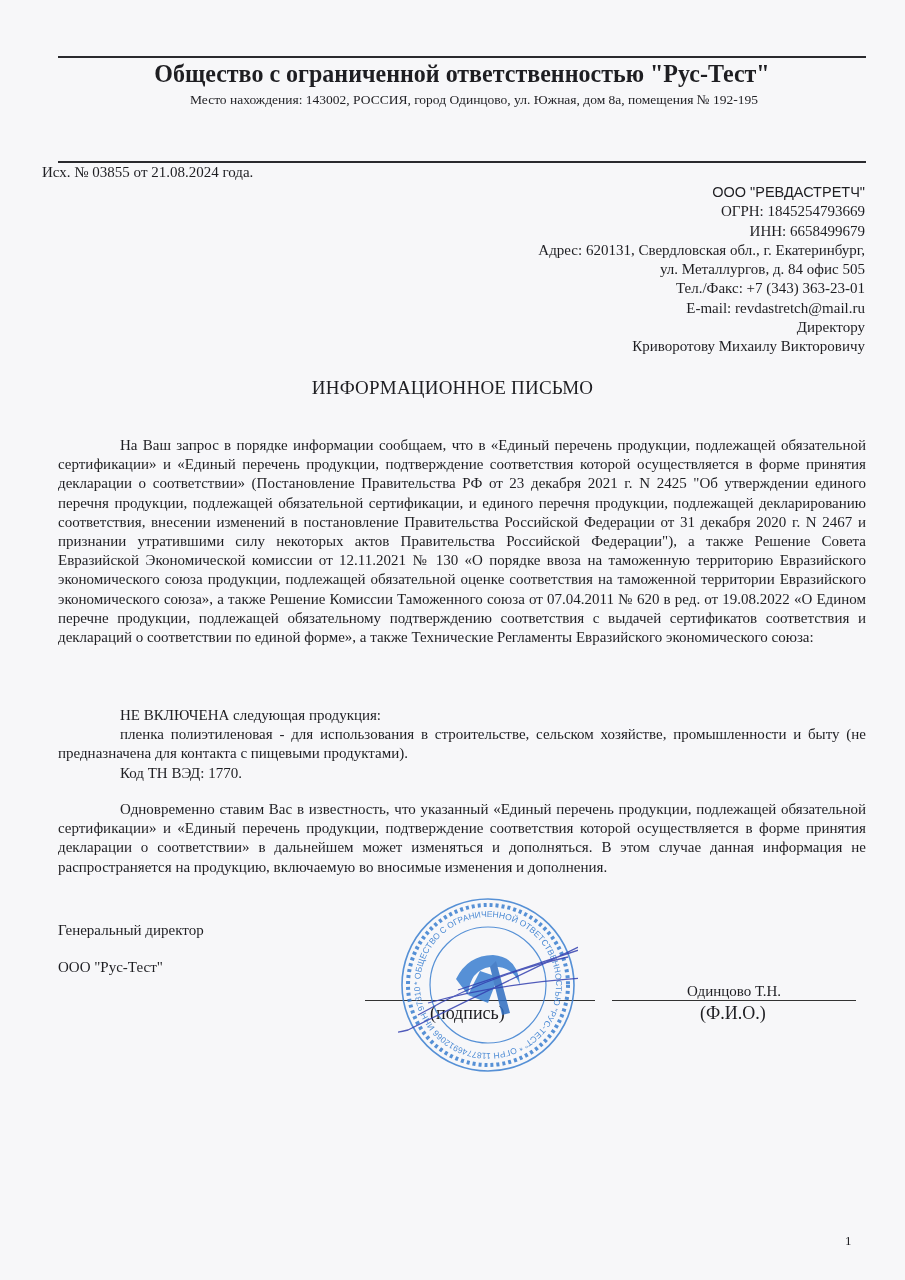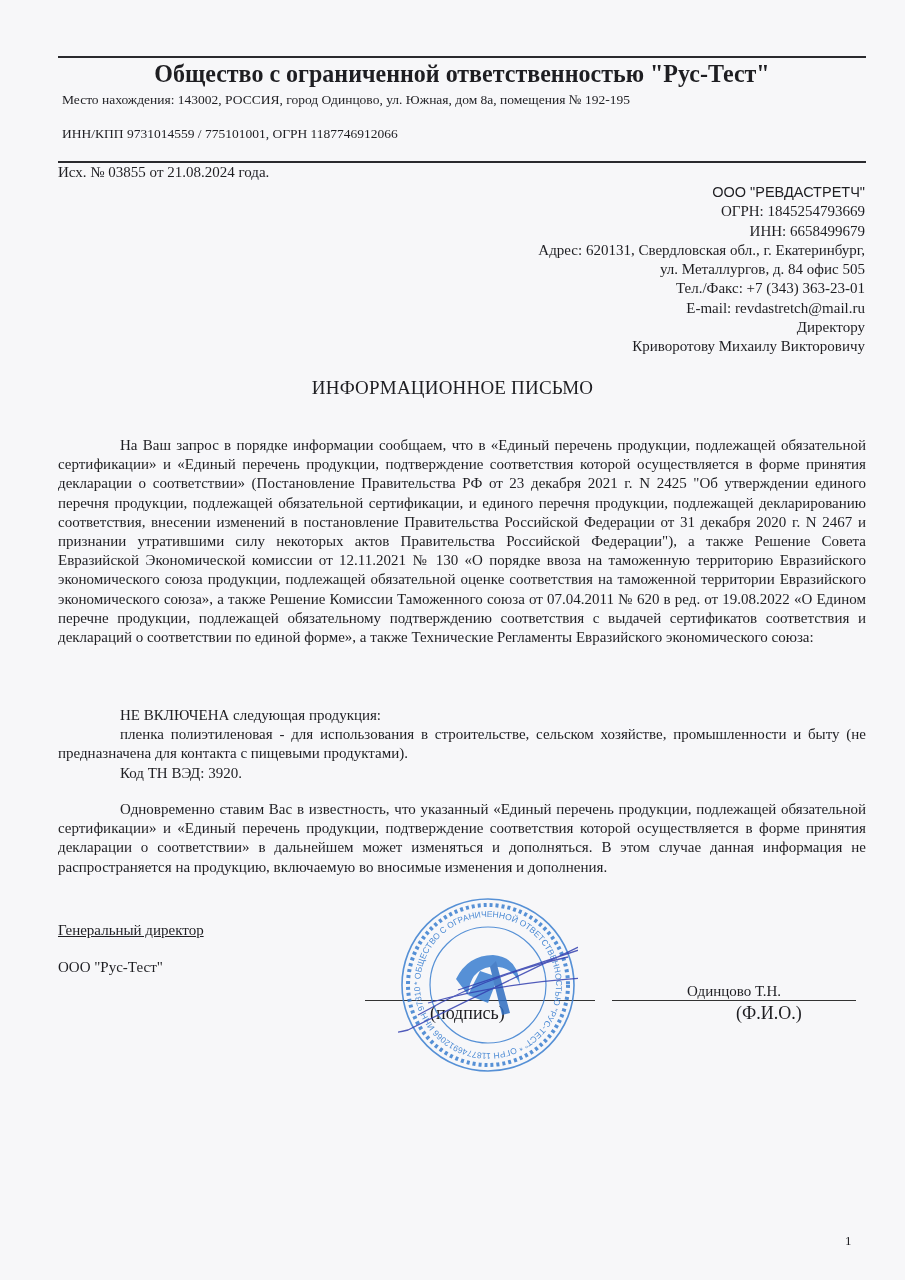--- a/index.html
+++ b/index.html
@@ -13,61 +13,60 @@
   .page { position:absolute; left:0; top:0; width:905px; height:908px; }
   .rule { position:absolute; left:58px; width:808px; background:#2a2a2e; }
   .rule.top { top:56px; height:2px; }
   .rule.bottom { top:161px; height:2px; }
   .org-title {
     position:absolute; left:58px; width:808px; top:60px;
     text-align:center; font-weight:bold; font-size:25px; letter-spacing:0;
     transform:scaleX(0.96); transform-origin:center;
   }
   .org-line {
-    position:absolute; left:62px; width:808px;
-    text-align:left; font-size:13.5px;
+    position:absolute; left:70px; width:808px;
+    text-align:center; font-size:13.5px;
   }
-  .ref-line { position:absolute; left:58px; top:164px; font-size:15px; }
+  .ref-line { position:absolute; left:42px; top:164px; font-size:15px; }
   .recipient {
     position:absolute; right:40px; top:183px; text-align:right;
     font-size:15px; line-height:19.3px;
   }
   .recipient .sans { font-family:"Liberation Sans", sans-serif; font-size:14.5px; }
   .doc-title {
     position:absolute; left:0; width:905px; top:377px; text-align:center;
     font-weight:normal; font-size:19px; letter-spacing:0.2px;
   }
   .body-text {
     position:absolute; left:58px; width:808px; font-size:15px; line-height:19.2px;
     text-align:justify;
   }
   .indent { text-indent:62px; }
   .p1 { top:436px; }
   .p2 { top:706px; }
   .p2 div { text-align:left; }
   .p3 { top:800px; }
-  .sign-pos { position:absolute; left:58px; top:922px; font-size:15px;text-decoration:underline; }
+  .sign-pos { position:absolute; left:58px; top:922px; font-size:15px; }
   .sign-org { position:absolute; left:58px; top:959px; font-size:15px; }
   .sig-line { position:absolute; height:1px; background:#333; top:1000px; }
   .sig-line.l { left:365px; width:230px; }
   .sig-line.r { left:612px; width:244px; }
   .sig-caption { position:absolute; top:1003px; font-size:18px; }
   .fio-name { position:absolute; top:983px; left:612px; width:244px; text-align:center; font-size:15px; }
   .stamp { position:absolute; left:398px; top:895px; width:180px; height:180px; }
   .page-num { position:absolute; left:845px; top:1233px; font-size:13px; }
 </style>
 </head>
 <body>
 
 <div class="page">
 
   <div class="rule top"></div>
   <div class="org-title">Общество с ограниченной ответственностью "Рус-Тест"</div>
   <div class="org-line" style="top:92px">Место нахождения: 143002, РОССИЯ, город Одинцово, ул. Южная, дом 8а, помещения № 192-195</div>
-  <div class="org-line" style="top:126px">ИНН/КПП 9731014559 / 775101001, ОГРН 1187746912066</div>
   <div class="rule bottom"></div>
 
   <div class="ref-line">Исх. № 03855 от 21.08.2024 года.</div>
 
   <div class="recipient">
     <div class="sans">ООО "РЕВДАСТРЕТЧ"</div>
     <div>ОГРН: 1845254793669</div>
     <div>ИНН: 6658499679</div>
     <div>Адрес: 620131, Свердловская обл., г. Екатеринбург,</div>
     <div>ул. Металлургов, д. 84 офис 505</div>
@@ -77,33 +76,33 @@
     <div>Криворотову Михаилу Викторовичу</div>
   </div>
 
   <div class="doc-title">ИНФОРМАЦИОННОЕ ПИСЬМО</div>
 
   <div class="body-text p1 indent">На Ваш запрос в порядке информации сообщаем, что в «Единый перечень продукции, подлежащей обязательной сертификации» и «Единый перечень продукции, подтверждение соответствия которой осуществляется в форме принятия декларации о соответствии» (Постановление Правительства РФ от 23 декабря 2021 г. N 2425 "Об утверждении единого перечня продукции, подлежащей обязательной сертификации, и единого перечня продукции, подлежащей декларированию соответствия, внесении изменений в постановление Правительства Российской Федерации от 31 декабря 2020 г. N 2467 и признании утратившими силу некоторых актов Правительства Российской Федерации"), а также Решение Совета Евразийской Экономической комиссии от 12.11.2021 № 130 «О порядке ввоза на таможенную территорию Евразийского экономического союза продукции, подлежащей обязательной оценке соответствия на таможенной территории Евразийского экономического союза», а также Решение Комиссии Таможенного союза от 07.04.2011 № 620 в ред. от 19.08.2022 «О Едином перечне продукции, подлежащей обязательному подтверждению соответствия с выдачей сертификатов соответствия и деклараций о соответствии по единой форме», а также Технические Регламенты Евразийского экономического союза:</div>
 
   <div class="body-text p2">
     <div class="indent">НЕ ВКЛЮЧЕНА следующая продукция:</div>
     <div class="indent" style="text-align:justify">пленка полиэтиленовая - для использования в строительстве, сельском хозяйстве, промышленности и быту (не предназначена  для контакта с пищевыми продуктами).</div>
-    <div class="indent">Код ТН ВЭД: 3920.</div>
+    <div class="indent">Код ТН ВЭД: 1770.</div>
   </div>
 
   <div class="body-text p3 indent">Одновременно ставим Вас в известность, что указанный «Единый перечень продукции, подлежащей обязательной сертификации» и «Единый перечень продукции, подтверждение соответствия которой осуществляется в форме принятия декларации о соответствии» в дальнейшем может изменяться и дополняться. В этом случае данная информация не распространяется на продукцию, включаемую во вносимые изменения и дополнения.</div>
 
   <div class="sign-pos">Генеральный директор</div>
   <div class="sign-org">ООО "Рус-Тест"</div>
 
   <div class="fio-name">Одинцово Т.Н.</div>
   <div class="sig-line l"></div>
   <div class="sig-line r"></div>
   <div class="sig-caption" style="left:430px">(подпись)</div>
-  <div class="sig-caption" style="left:736px">(Ф.И.О.)</div>
+  <div class="sig-caption" style="left:700px">(Ф.И.О.)</div>
 
   <svg class="stamp" viewBox="0 0 180 180">
     <defs>
       <path id="stampArc" d="M90,90 m-68,0 a68,68 0 1,1 136,0 a68,68 0 1,1 -136,0"></path>
     </defs>
     <g fill="none" stroke="#3a7fd0" opacity="0.85">
       <circle cx="90" cy="90" r="86" stroke-width="1.6"></circle>
       <circle cx="90" cy="90" r="80" stroke-width="4" stroke-dasharray="3 3"></circle>
       <circle cx="90" cy="90" r="58" stroke-width="1.2"></circle>
     </g>

